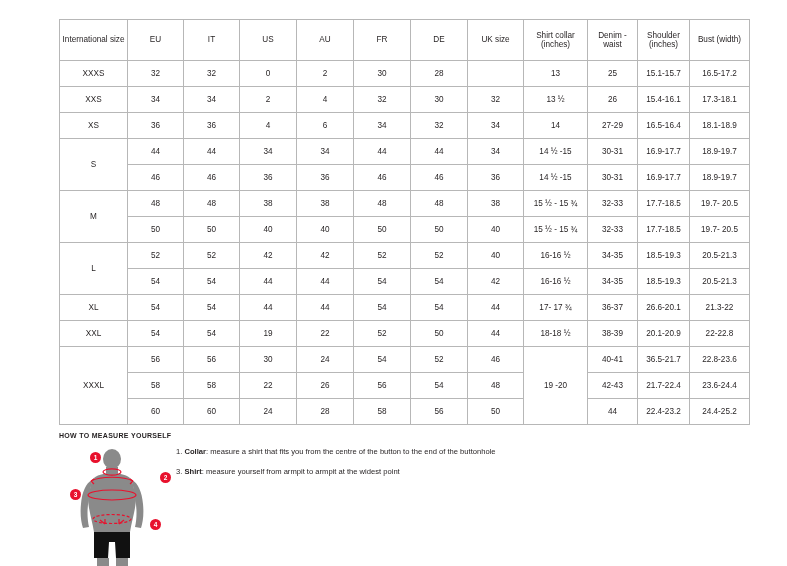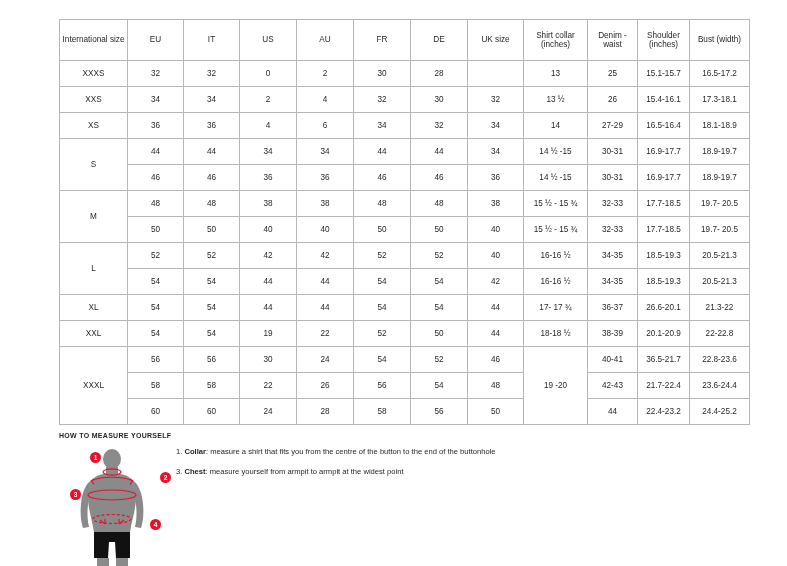--- a/index.html
+++ b/index.html
@@ -360,16 +360,16 @@
       <path d="M57 78 l5 -4 M57 78 l0 -5" fill="none" stroke="#e8112d" stroke-width="1.2"></path>
     </svg>
     <div class="num-badge" style="left:28px; top:6px;">1</div>
     <div class="num-badge" style="left:98px; top:26px;">2</div>
     <div class="num-badge" style="left:8px; top:43px;">3</div>
     <div class="num-badge" style="left:88px; top:73px;">4</div>
   </div>
 
   <div class="instructions" id="instructions">
       <div class="line"><span>1</span>. <b>Collar</b><span>: measure a shirt that fits you from the centre of the button to the end of the buttonhole</span></div>
-      <div class="line"><span>3</span>. <b>Chest</b><span>: measure yourself from armpit to armpit at the widest point</span></div>
+      <div class="line"><span>3</span>. <b>Shirt</b><span>: measure yourself from armpit to armpit at the widest point</span></div>
     </div>
 
 </div>
 
 </body></html>

